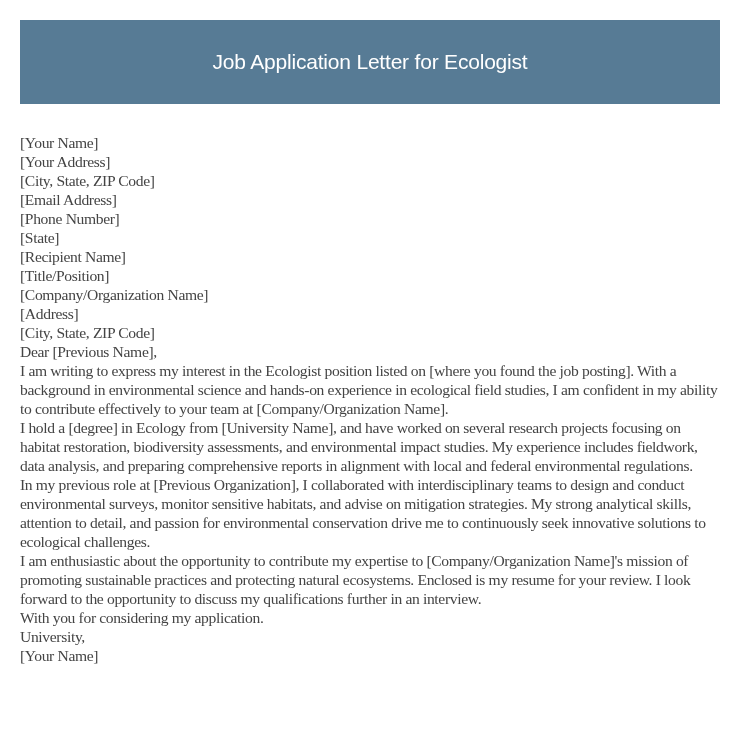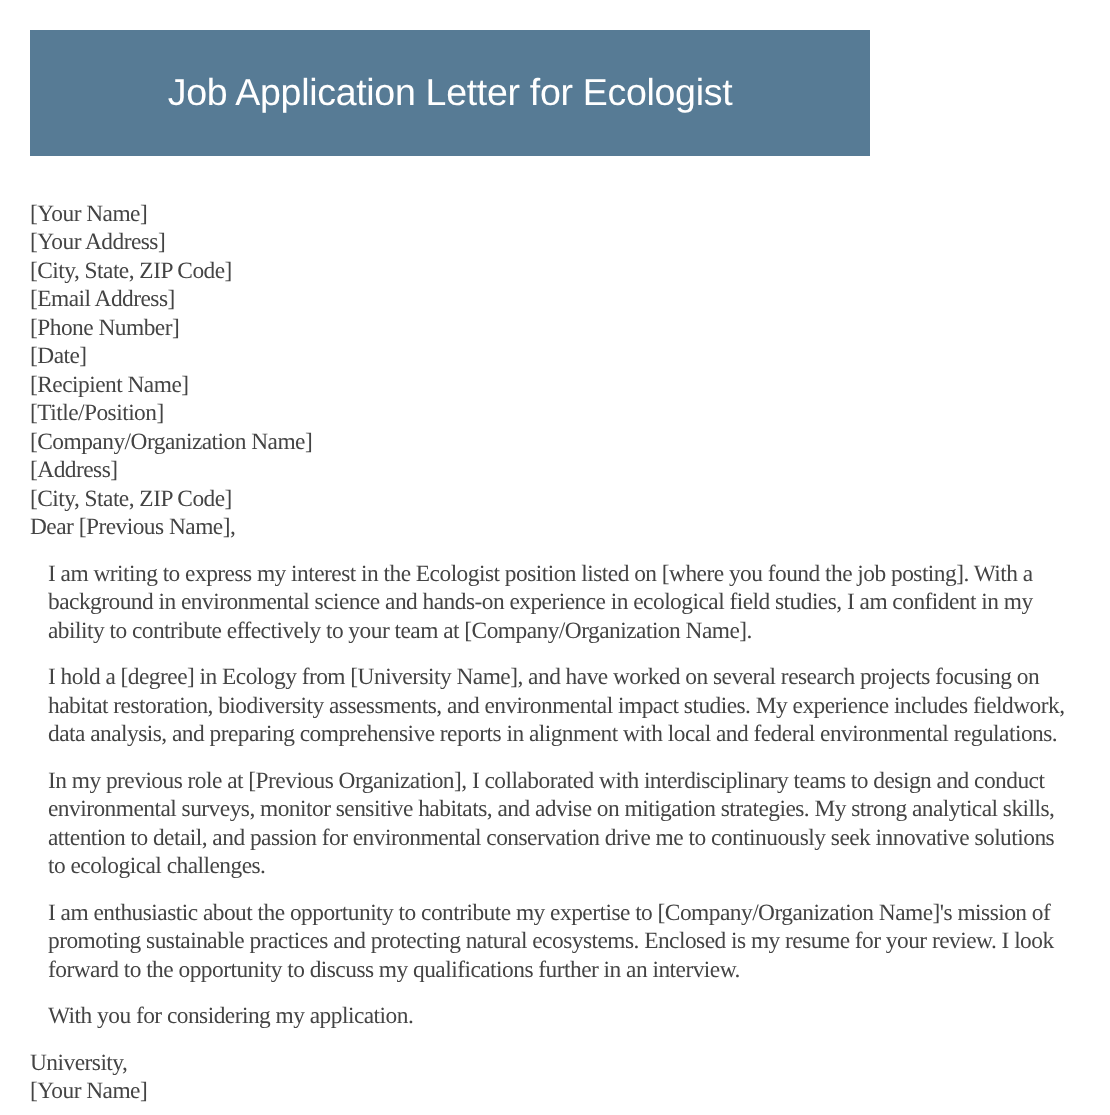--- a/index.html
+++ b/index.html
@@ -1,45 +1,45 @@
 <!DOCTYPE html>
 <html><head>
 <meta charset="utf-8">
 <style>
   html, body { margin:0; padding:0; background:#ffffff; }
   body { width:740px; height:743px; overflow:hidden; position:relative; }
   .header {
-    position:absolute; left:20px; top:20px; width:560px; height:84px;
+    position:absolute; left:20px; top:20px; width:700px; height:84px;
     background:#577b95; color:#ffffff;
     display:flex; align-items:center; justify-content:center;
-    font-family:"Liberation Sans", sans-serif; font-size:25px;
+    font-family:"Liberation Sans", sans-serif; font-size:21px;
     letter-spacing:-0.2px;
   }
   .body {
     position:absolute; left:20px; top:133px; width:702px;
     font-family:Liberation Serif, serif; font-size:15.6px;
     line-height:19px; color:#444444; letter-spacing:-0.35px;
   }
   .line { display:block; margin:0; }
-  .para { display:block; margin:12px; }
+  .para { display:block; margin:0; }
 </style>
 </head>
 <body>
 
 <div class="header">
   <span>Job Application Letter for Ecologist</span>
 </div>
 
 <div class="body">
   <span class="line">[Your Name]</span>
   <span class="line">[Your Address]</span>
   <span class="line">[City, State, ZIP Code]</span>
   <span class="line">[Email Address]</span>
   <span class="line">[Phone Number]</span>
-  <span class="line">[Date]</span>
+  <span class="line">[State]</span>
   <span class="line">[Recipient Name]</span>
   <span class="line">[Title/Position]</span>
   <span class="line">[Company/Organization Name]</span>
   <span class="line">[Address]</span>
   <span class="line">[City, State, ZIP Code]</span>
   <span class="line">Dear [Previous Name],</span>
   <p class="para">I am writing to express my interest in the Ecologist position listed on [where you found the job posting]. With a background in environmental science and hands-on experience in ecological field studies, I am confident in my ability to contribute effectively to your team at [Company/Organization Name].</p>
   <p class="para">I hold a [degree] in Ecology from [University Name], and have worked on several research projects focusing on habitat restoration, biodiversity assessments, and environmental impact studies. My experience includes fieldwork, data analysis, and preparing comprehensive reports in alignment with local and federal environmental regulations.</p>
   <p class="para">In my previous role at [Previous Organization], I collaborated with interdisciplinary teams to design and conduct environmental surveys, monitor sensitive habitats, and advise on mitigation strategies. My strong analytical skills, attention to detail, and passion for environmental conservation drive me to continuously seek innovative solutions to ecological challenges.</p>
   <p class="para">I am enthusiastic about the opportunity to contribute my expertise to [Company/Organization Name]'s mission of promoting sustainable practices and protecting natural ecosystems. Enclosed is my resume for your review. I look forward to the opportunity to discuss my qualifications further in an interview.</p>

